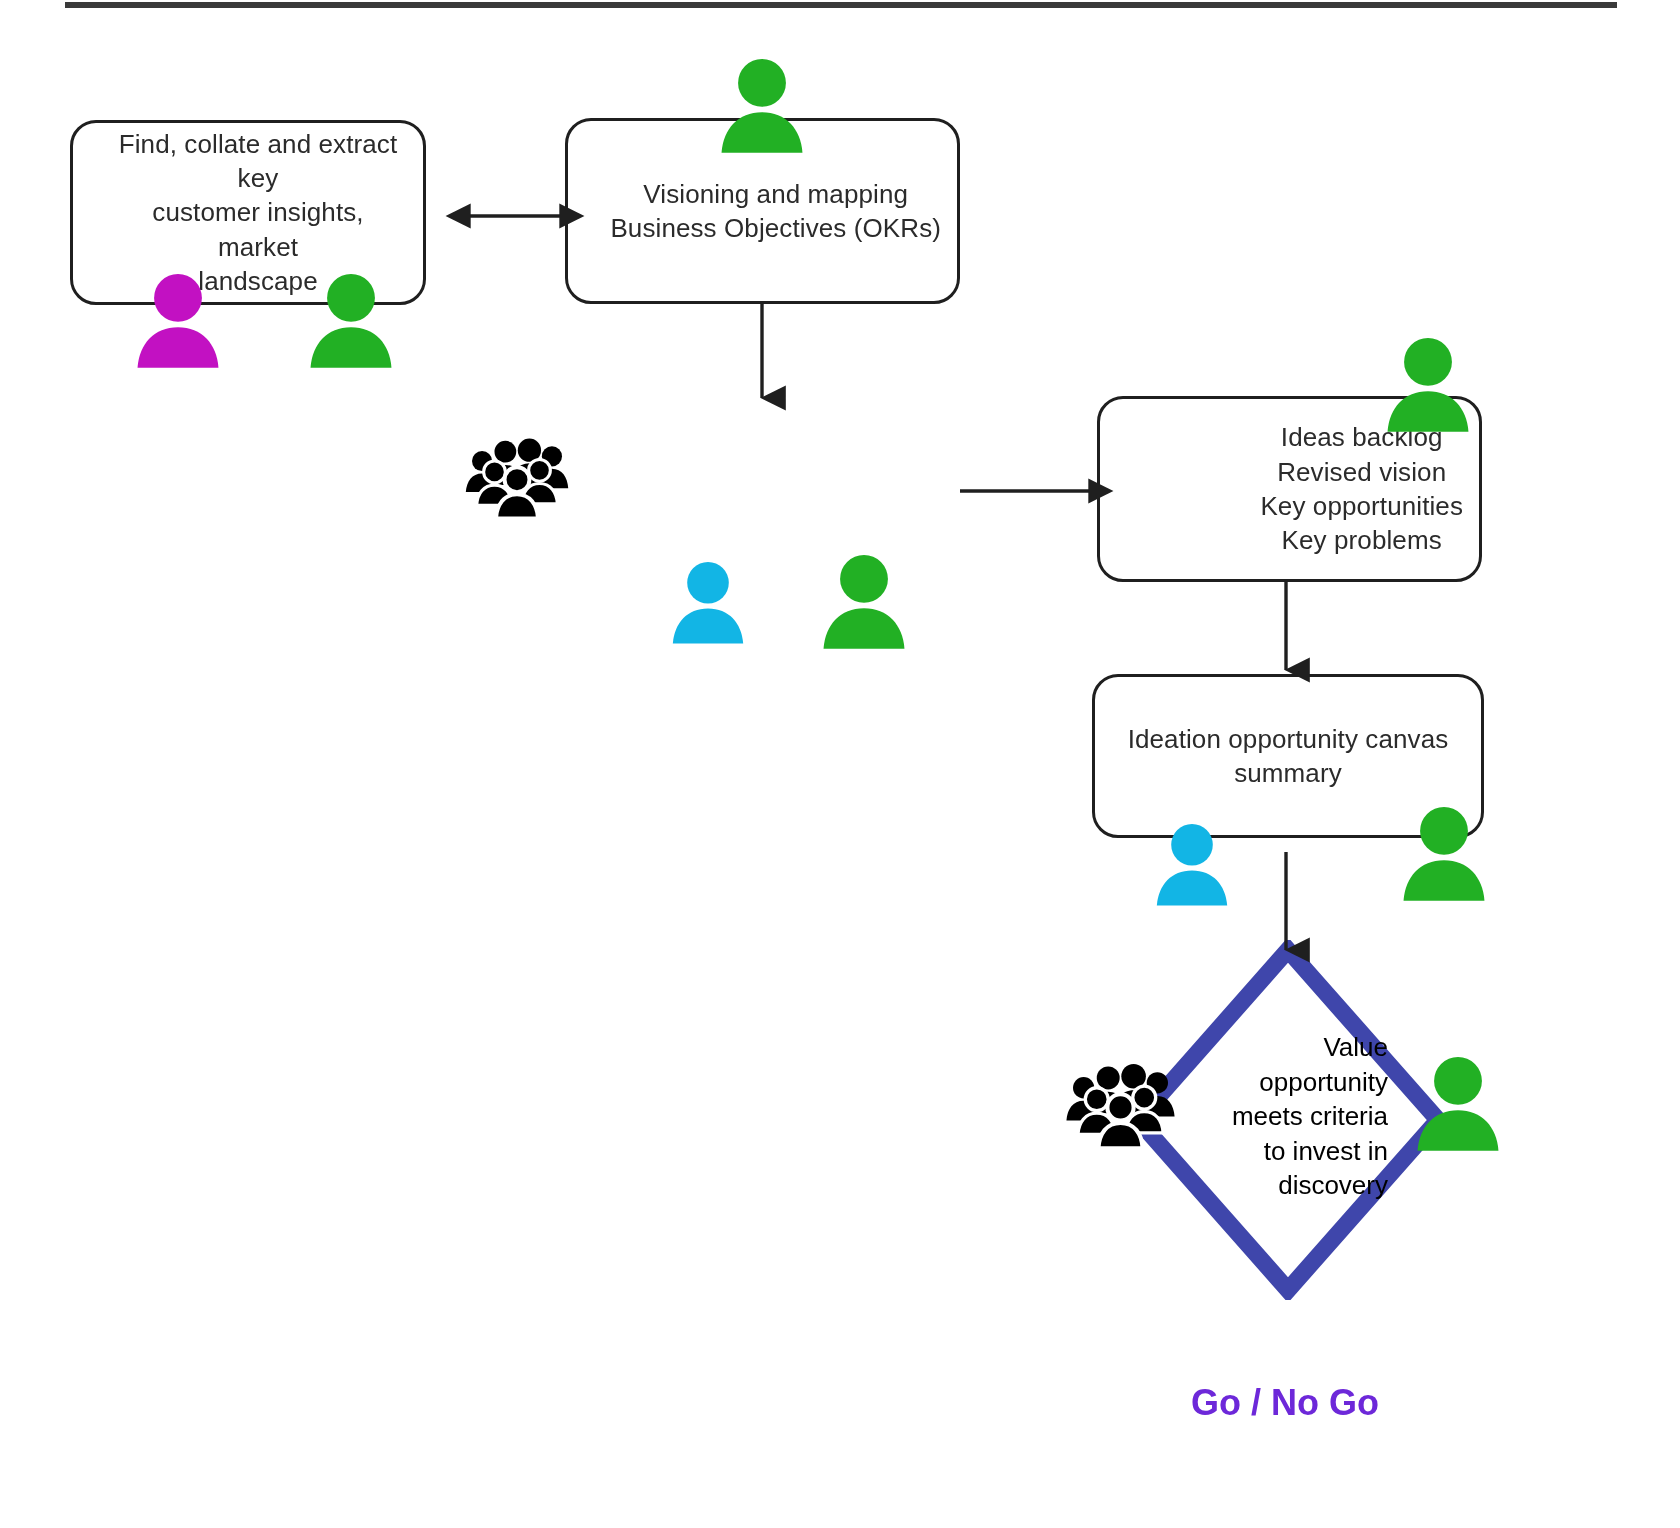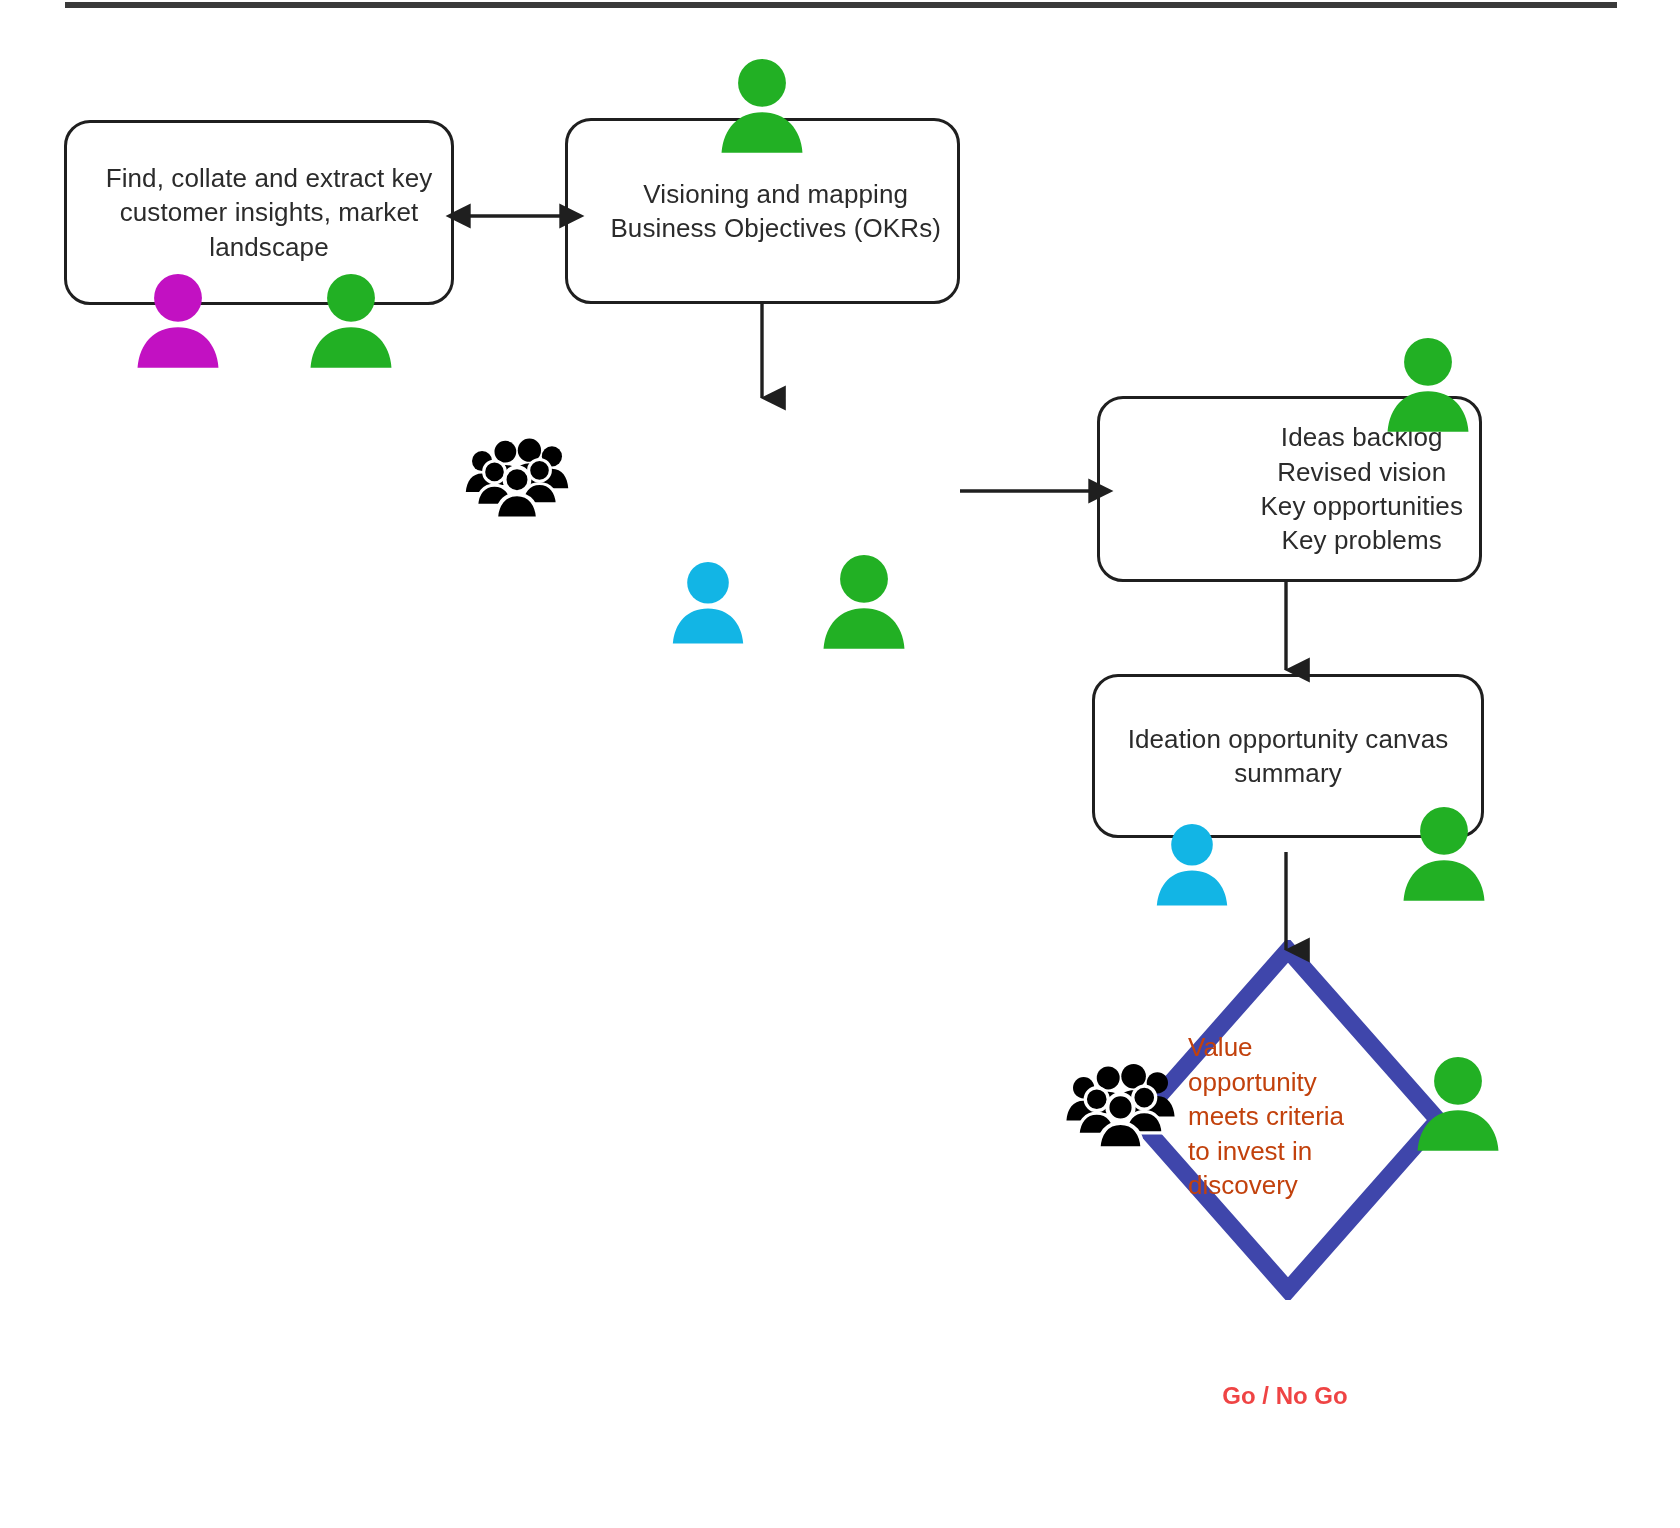--- a/index.html
+++ b/index.html
@@ -54,29 +54,29 @@
   
   .diamond-wrap {
     position: absolute;
     z-index: 2;
   }
   .diamond-label {
     position: absolute;
     z-index: 5;
     font-size: 26px;
     line-height: 1.33;
-    color: #c2410c;
-    text-align: left;
+    color: #000000;
+    text-align: right;
     white-space: pre-line;
   }
   .go-nogo {
     position: absolute;
-    font-size: 24px;
+    font-size: 36px;
     font-weight: bold;
-    color: #ef4444;
+    color: #6d28d9;
     text-align: center;
     z-index: 6;
   }
   
   .person {
     position: absolute;
     z-index: 6;
   }
   .crowd {
     position: absolute;
@@ -119,21 +119,21 @@
 
         <path d="M38 71 C24 71 16 82 15 97 L61 97 C60 82 52 71 38 71Z" fill="#000" stroke="#fff" stroke-width="4"></path>
         <path d="M96 69 C82 69 74 80 73 95 L119 95 C118 80 110 69 96 69Z" fill="#000" stroke="#fff" stroke-width="4"></path>
 
         <circle cx="67" cy="64" r="16" fill="#000" stroke="#fff" stroke-width="5"></circle>
         <path d="M67 83 C50 83 41 96 40 114 L94 114 C93 96 84 83 67 83Z" fill="#000" stroke="#fff" stroke-width="5"></path>
       </g>
     </defs>
   </svg>
 
-  <div class="node-box" style="left:64px; top:120px; width:390px; height:185px;padding-left:20px;">
+  <div class="node-box" style="left:70px; top:120px; width:356px; height:185px;padding-left:20px;">
     <div class="node-text">Find, collate and extract key
 customer insights, market
 landscape</div>
   </div>
   <svg class="person" style="left:132px; top:272px; width:92px; height:96px;" viewBox="0 0 100 104">
     <use href="#person-glyph" fill="#c211c2"></use>
   </svg>
   <svg class="person" style="left:305px; top:272px; width:92px; height:96px;" viewBox="0 0 100 104">
     <use href="#person-glyph" fill="#22b024"></use>
   </svg>

